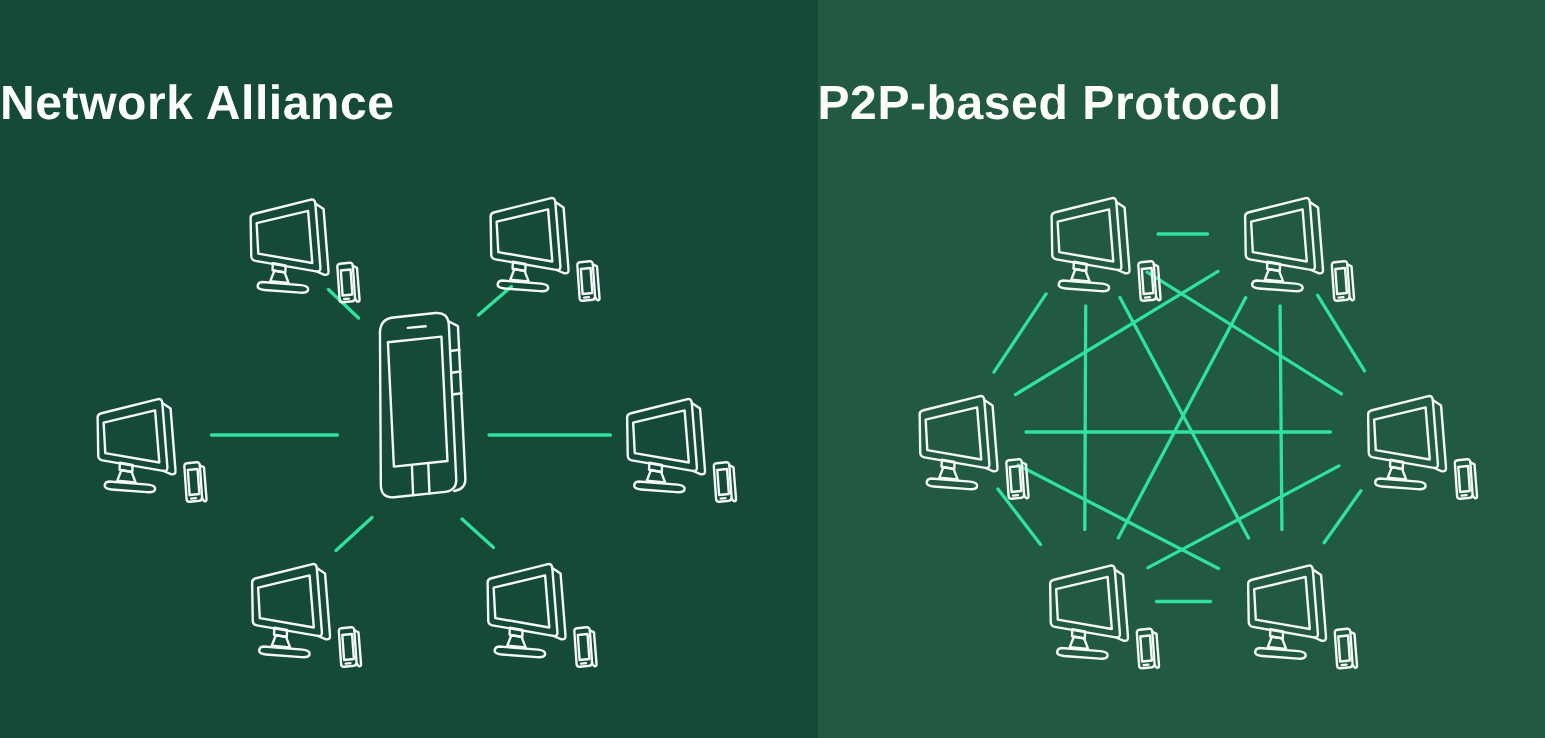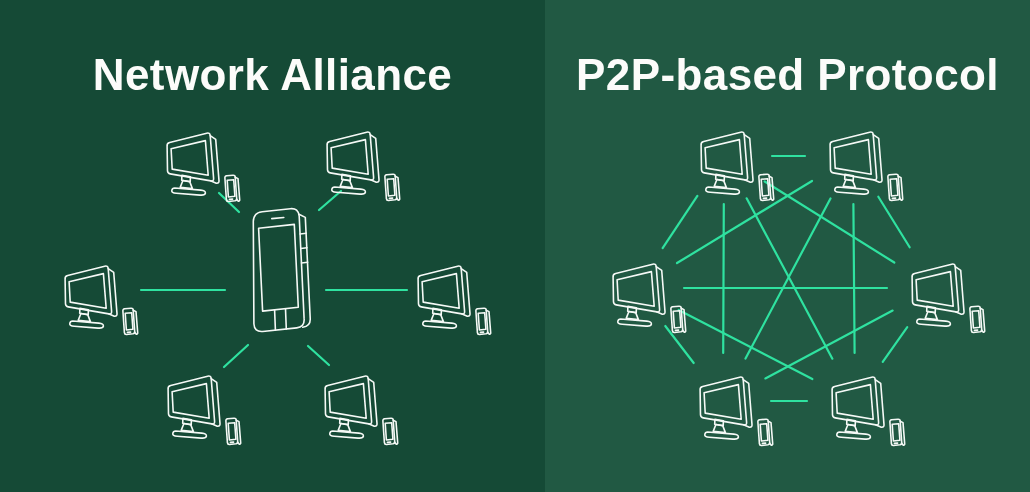--- a/index.html
+++ b/index.html
@@ -20,22 +20,22 @@
     height: 100%;
   }
   .panel.left  { left: 0;     width: 545px; background: var(--left-bg,  #154A36); }
   .panel.right { left: 545px; width: 485px; background: var(--right-bg, #215943); }
   .panel h2 {
     margin: 0;
     position: absolute;
     top: 50px;
     left: 0;
     width: 100%;
-    text-align: center;
-    font-size: 44px;
+    text-align: left;
+    font-size: 32px;
     font-weight: 600;
     letter-spacing: 0.4px;
     color: var(--title-color, #FCFCFA);
   }
   #diagram-svg {
     position: absolute;
     left: 0;
     top: 0;
     width: 1030px;
     height: 492px;

